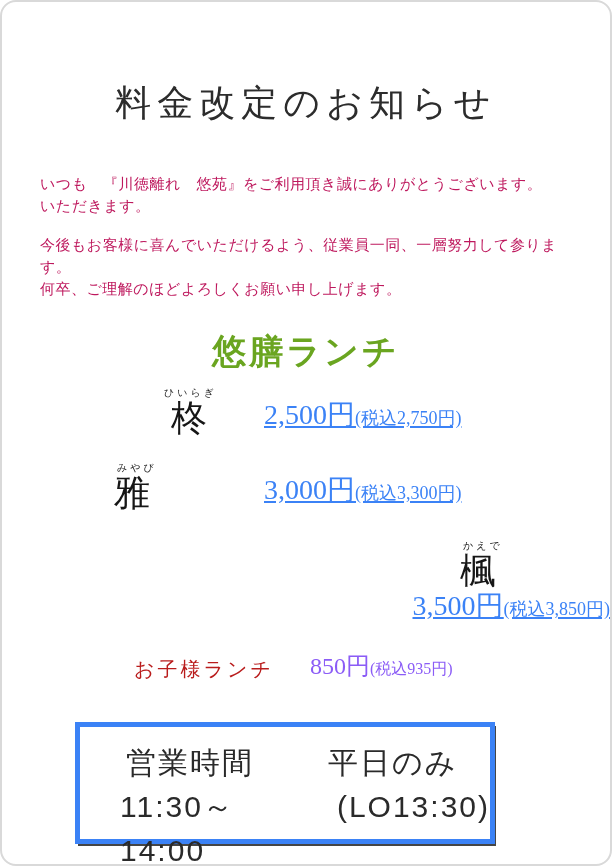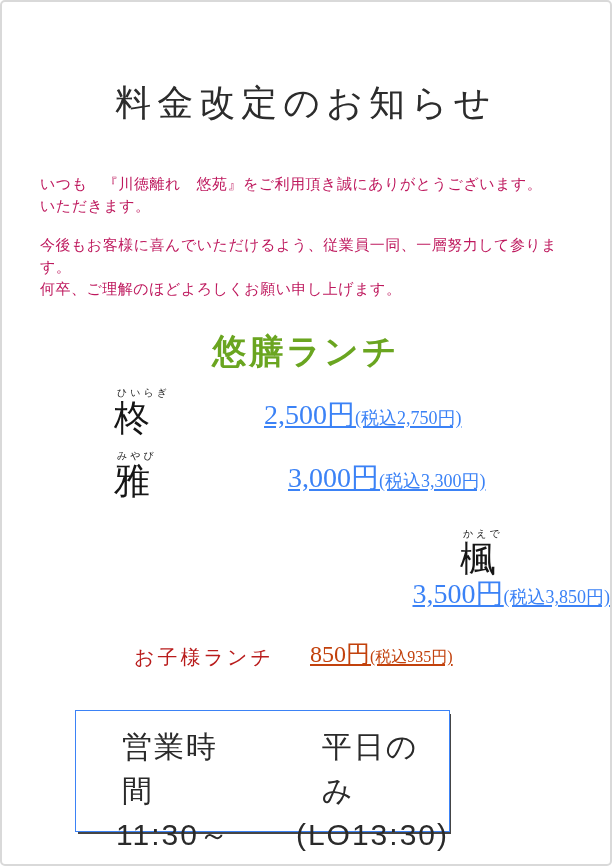--- a/index.html
+++ b/index.html
@@ -7,21 +7,21 @@
     padding: 0;
     background: #ffffff;
   }
   .page {
     position: relative;
     width: 612px;
     height: 866px;
     box-sizing: border-box;
     background: #ffffff;
     border: 2px solid #d9d9d9;
-    border-radius: 5px;
+    border-radius: 16px;
     overflow: hidden;
     font-family: "Liberation Serif", "DejaVu Serif", serif;
     color: #1c1c1c;
   }
 
   
   .title {
     margin: 80px 0 0 0;
     text-align: center;
     font-size: 36px;
@@ -57,22 +57,22 @@
   }
 
   
   .menu {
     margin: 14px 0 0 112px;
   }
   .menu-row {
     display: flex;
     align-items: flex-end;
   }
-  .menu-row.r1 { margin-bottom: 12px; }
-  .menu-row.r2 { margin-bottom: 27px; gap: 24px; }
+  .menu-row.r1 { margin-bottom: 24px; text-align: center; }
+  .menu-row.r2 { margin-bottom: 27px; }
   .menu-row.r3 { margin-bottom: 24px; flex-direction: column; }
   .name-block {
     width: 150px;
   }
   .reading {
     font-size: 10px;
     letter-spacing: 3px;
     line-height: 13px;
     padding-left: 3px;
     color: #222;
@@ -104,34 +104,33 @@
     width: 176px;
     font-size: 20px;
     letter-spacing: 3px;
     line-height: 28px;
     color: #b91c1c;
   }
   .kids-price {
     font-size: 24px;
     line-height: 28px;
     white-space: nowrap;
-    color: #c2410c;
-    text-decoration: underline;
+    color: #8b5cf6;
   }
   .kids-price .tax {
     font-size: 16px;
   }
 
   
   .hours-box {
     box-sizing: border-box;
     margin: 39px 0 0 73px;
-    width: 375px;
+    width: 420px;
     height: 122px;
-    border: 1px solid #3b82f6;
+    border: 5px solid #3b82f6;
     box-shadow: 2px 3px 0 -1px #454545;
     background: #ffffff;
     padding-top: 14px;
     font-family: "Liberation Sans", "DejaVu Sans", sans-serif;
     color: #2a2a2a;
   }
   .hours-line {
     display: flex;
     font-size: 30px;
     line-height: 44px;

